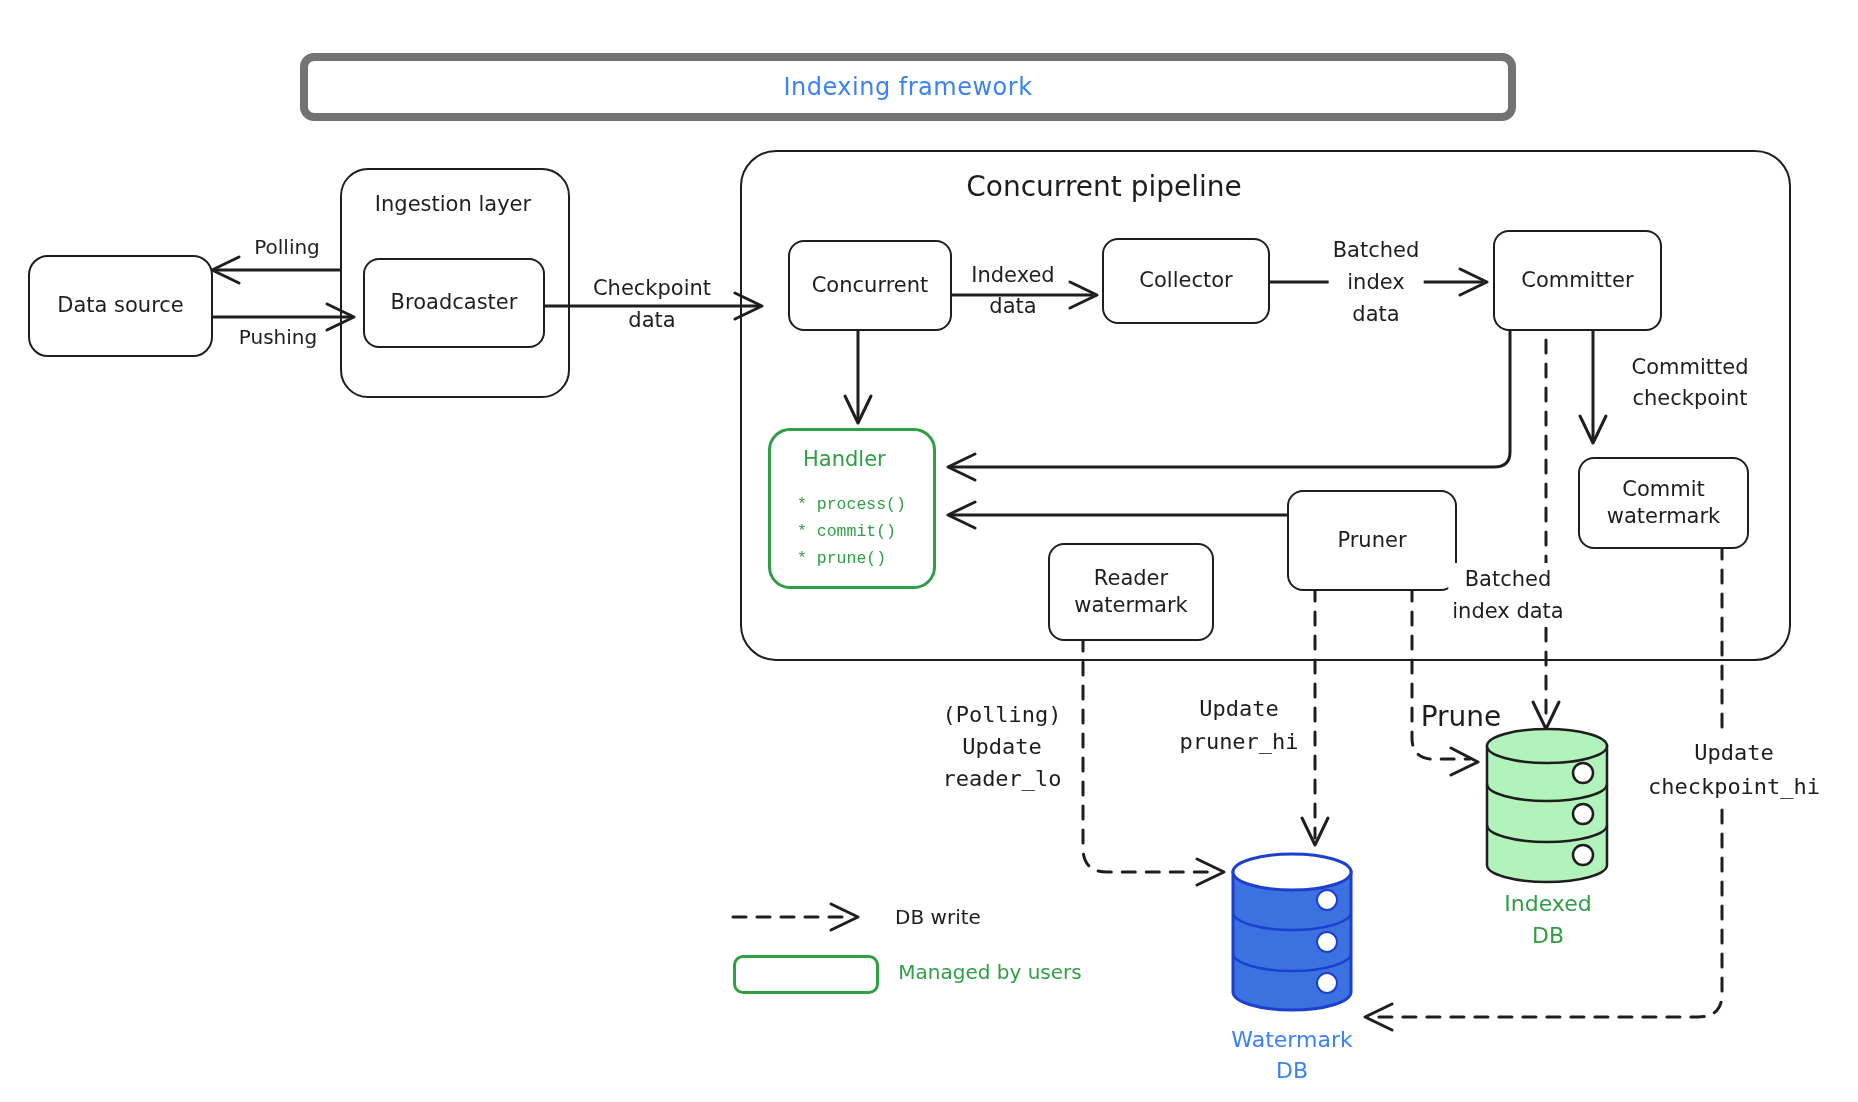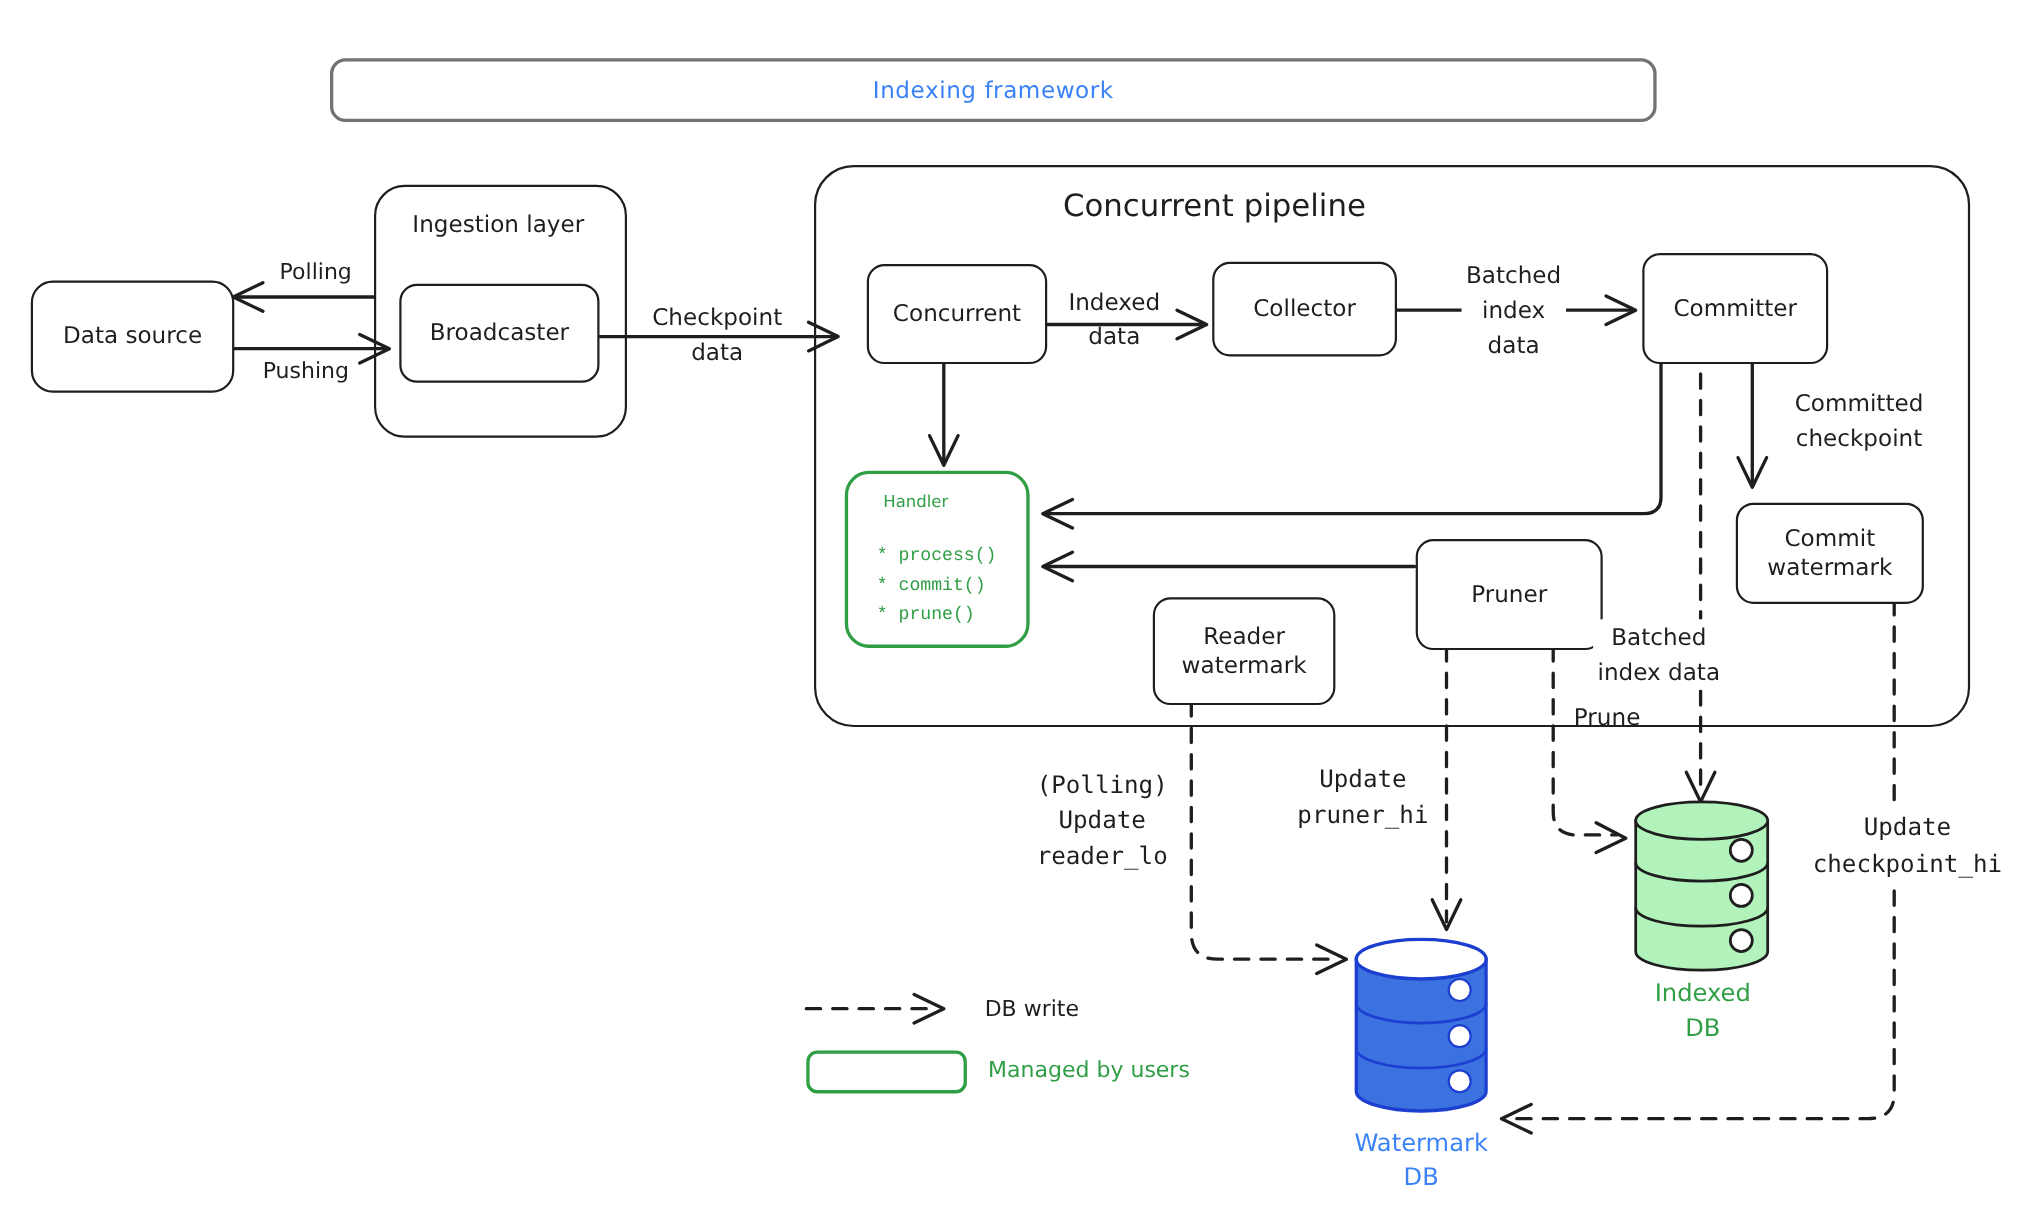--- a/index.html
+++ b/index.html
@@ -3,32 +3,32 @@
 <meta charset="utf-8">
 <style>
   html,body{margin:0;padding:0;background:#ffffff;}
   .stage{position:relative;width:1858px;height:1102px;background:#fff;overflow:hidden;
          font-family:"DejaVu Sans","Liberation Sans",sans-serif;color:#1e1e1e;}
   .abs{position:absolute;}
   .box{position:absolute;border:2.5px solid #1e1e1e;border-radius:16px;background:#fff;
        display:flex;align-items:center;justify-content:center;text-align:center;
        font-size:21px;line-height:1.3;}
   .container-box{position:absolute;border:2.5px solid #1e1e1e;background:#fff;}
-  .banner{position:absolute;left:300px;top:53px;width:1200px;height:52px;border:3px solid #737373;
+  .banner{position:absolute;left:300px;top:53px;width:1200px;height:52px;border:8px solid #737373;
           border-radius:14px;display:flex;align-items:center;justify-content:center;
-          color:#3b82f6;font-size:21px;letter-spacing:.5px;background:#fff;}
+          color:#3b82f6;font-size:24px;letter-spacing:.5px;background:#fff;}
   .lbl{position:absolute;font-size:20px;white-space:nowrap;text-align:center;transform:translateX(-50%);}
   .ml{white-space:pre-line;}
   .mono{font-family:"DejaVu Sans Mono","Liberation Mono",monospace;}
   .whitebg{background:#fff;padding:0 4px;}
   .green{color:#2f9e44;}
   .blue{color:#3b82f6;}
   .handler{position:absolute;left:768px;top:428px;width:162px;height:155px;border:3px solid #2f9e44;
            border-radius:22px;background:#fff;}
-  .handler-title{position:absolute;left:32px;top:16px;font-size:15px;color:#2f9e44;}
+  .handler-title{position:absolute;left:32px;top:16px;font-size:21px;color:#2f9e44;}
   .handler-methods{position:absolute;left:26px;top:60px;font-size:16.5px;line-height:27px;color:#2f9e44;font-family:Liberation Mono, monospace;}
   .edges{position:absolute;left:0;top:0;pointer-events:none;}
   .legend-box{position:absolute;left:733px;top:955px;width:140px;height:33px;border:3px solid #2f9e44;border-radius:10px;background:#fff;}
 </style>
 </head>
 <body>
 
 <div class="stage">
 
   <div class="banner">
@@ -177,21 +177,21 @@
 data</div>
   <div class="lbl ml" style="left:1690px;top:352px;line-height:31px;font-size:21px;">Committed
 checkpoint</div>
   <div class="lbl ml whitebg" style="left:1508px;top:563px;line-height:32px;font-size:21px;">Batched
 index data</div>
   <div class="lbl ml mono" style="left:1002px;top:699px;line-height:32px;font-size:22px;">(Polling)
 Update
 reader_lo</div>
   <div class="lbl ml mono" style="left:1239px;top:692px;line-height:33px;font-size:22px;">Update
 pruner_hi</div>
-  <div class="lbl" style="left:1461px;top:640px;font-size:21px;">Prune</div>
+  <div class="lbl" style="left:1461px;top:700px;font-size:28px;">Prune</div>
   <div class="lbl ml mono whitebg" style="left:1734px;top:736px;line-height:34px;font-size:22px;">Update
 checkpoint_hi</div>
 
   <svg class="abs" style="left:1230px;top:852px;" width="124" height="164" viewBox="0 0 124 164">
     <path d="M3,20 L3,140 A59,18 0 0 0 121,140 L121,20 Z" fill="#3b72e0" stroke="#1d3fd0" stroke-width="3"></path>
     <path d="M3,60 A59,18 0 0 0 121,60" fill="none" stroke="#1d3fd0" stroke-width="2.5"></path>
     <path d="M3,101 A59,18 0 0 0 121,101" fill="none" stroke="#1d3fd0" stroke-width="2.5"></path>
     <ellipse cx="62" cy="20" rx="59" ry="18" fill="#ffffff" stroke="#1d3fd0" stroke-width="3"></ellipse>
     <circle cx="97" cy="48" r="10" fill="#ffffff" stroke="#1d3fd0" stroke-width="2"></circle>
     <circle cx="97" cy="90" r="10" fill="#ffffff" stroke="#1d3fd0" stroke-width="2"></circle>

